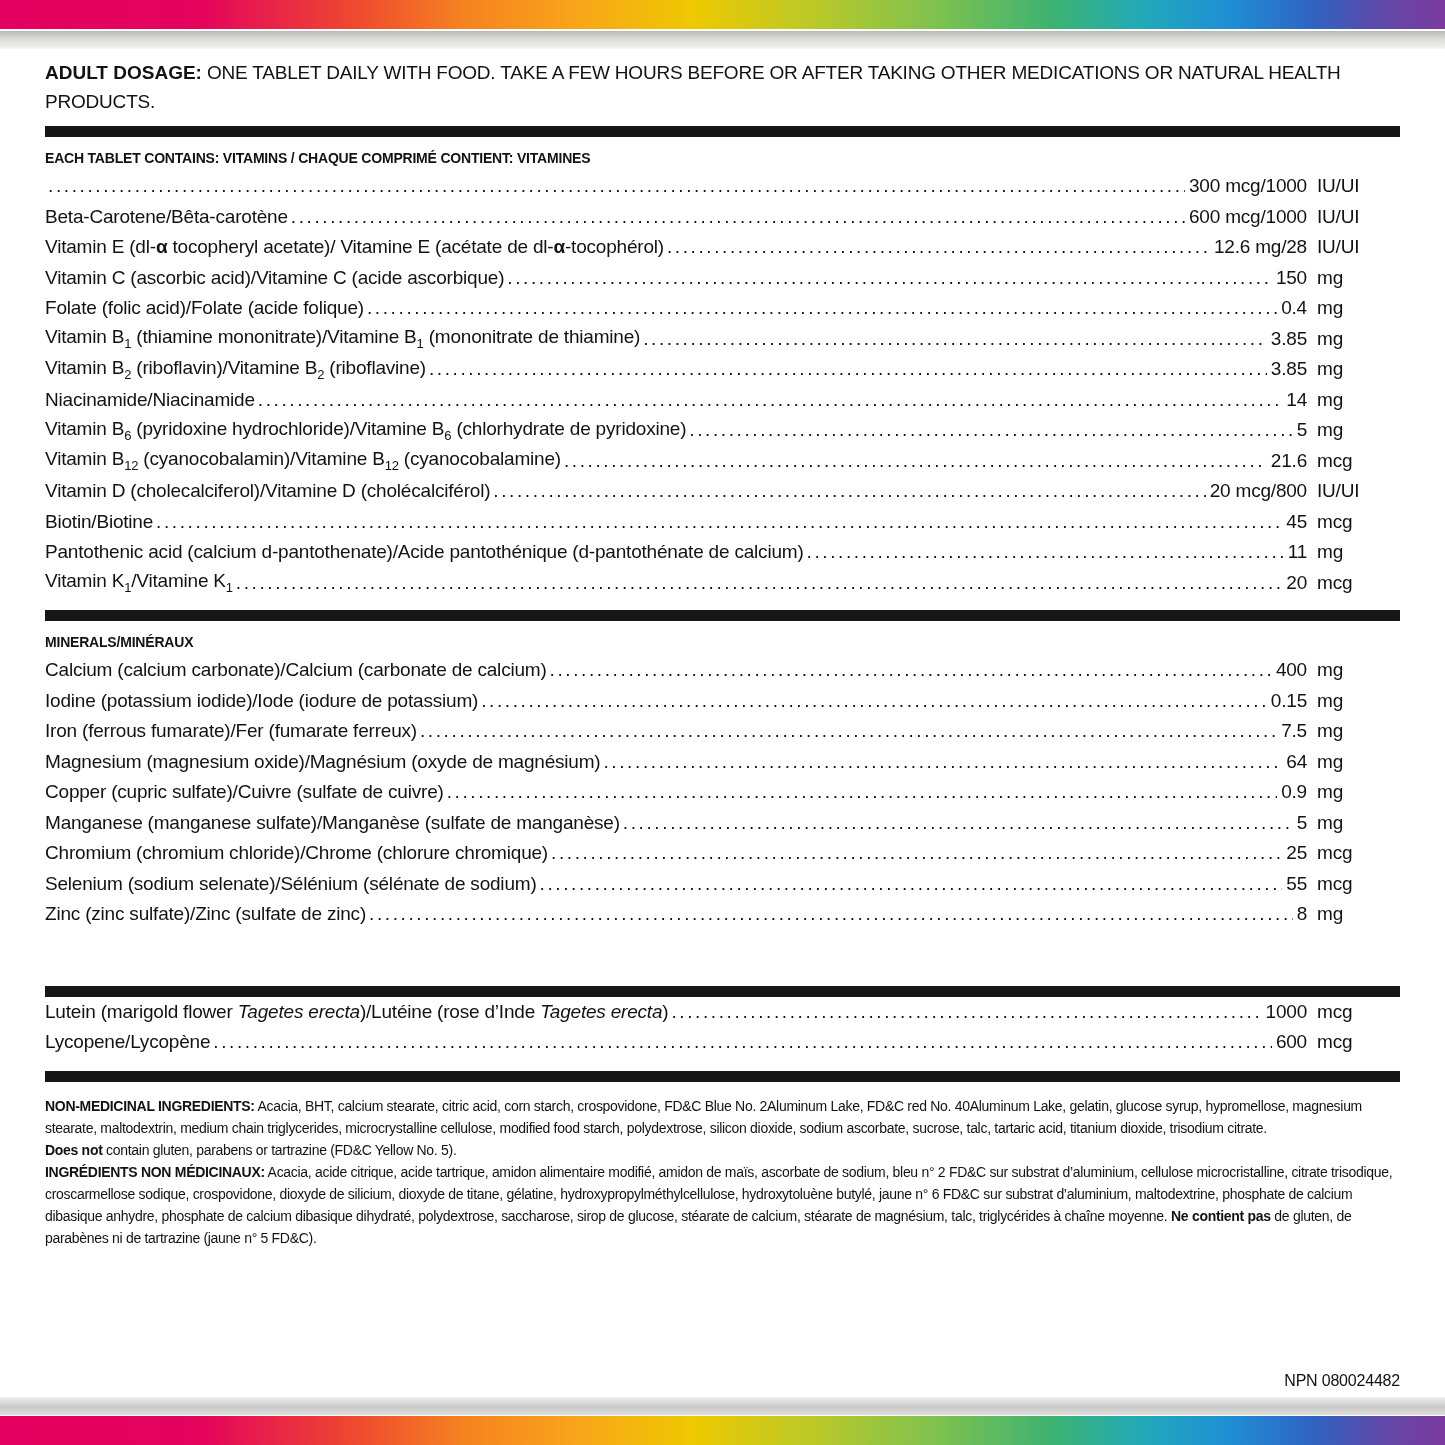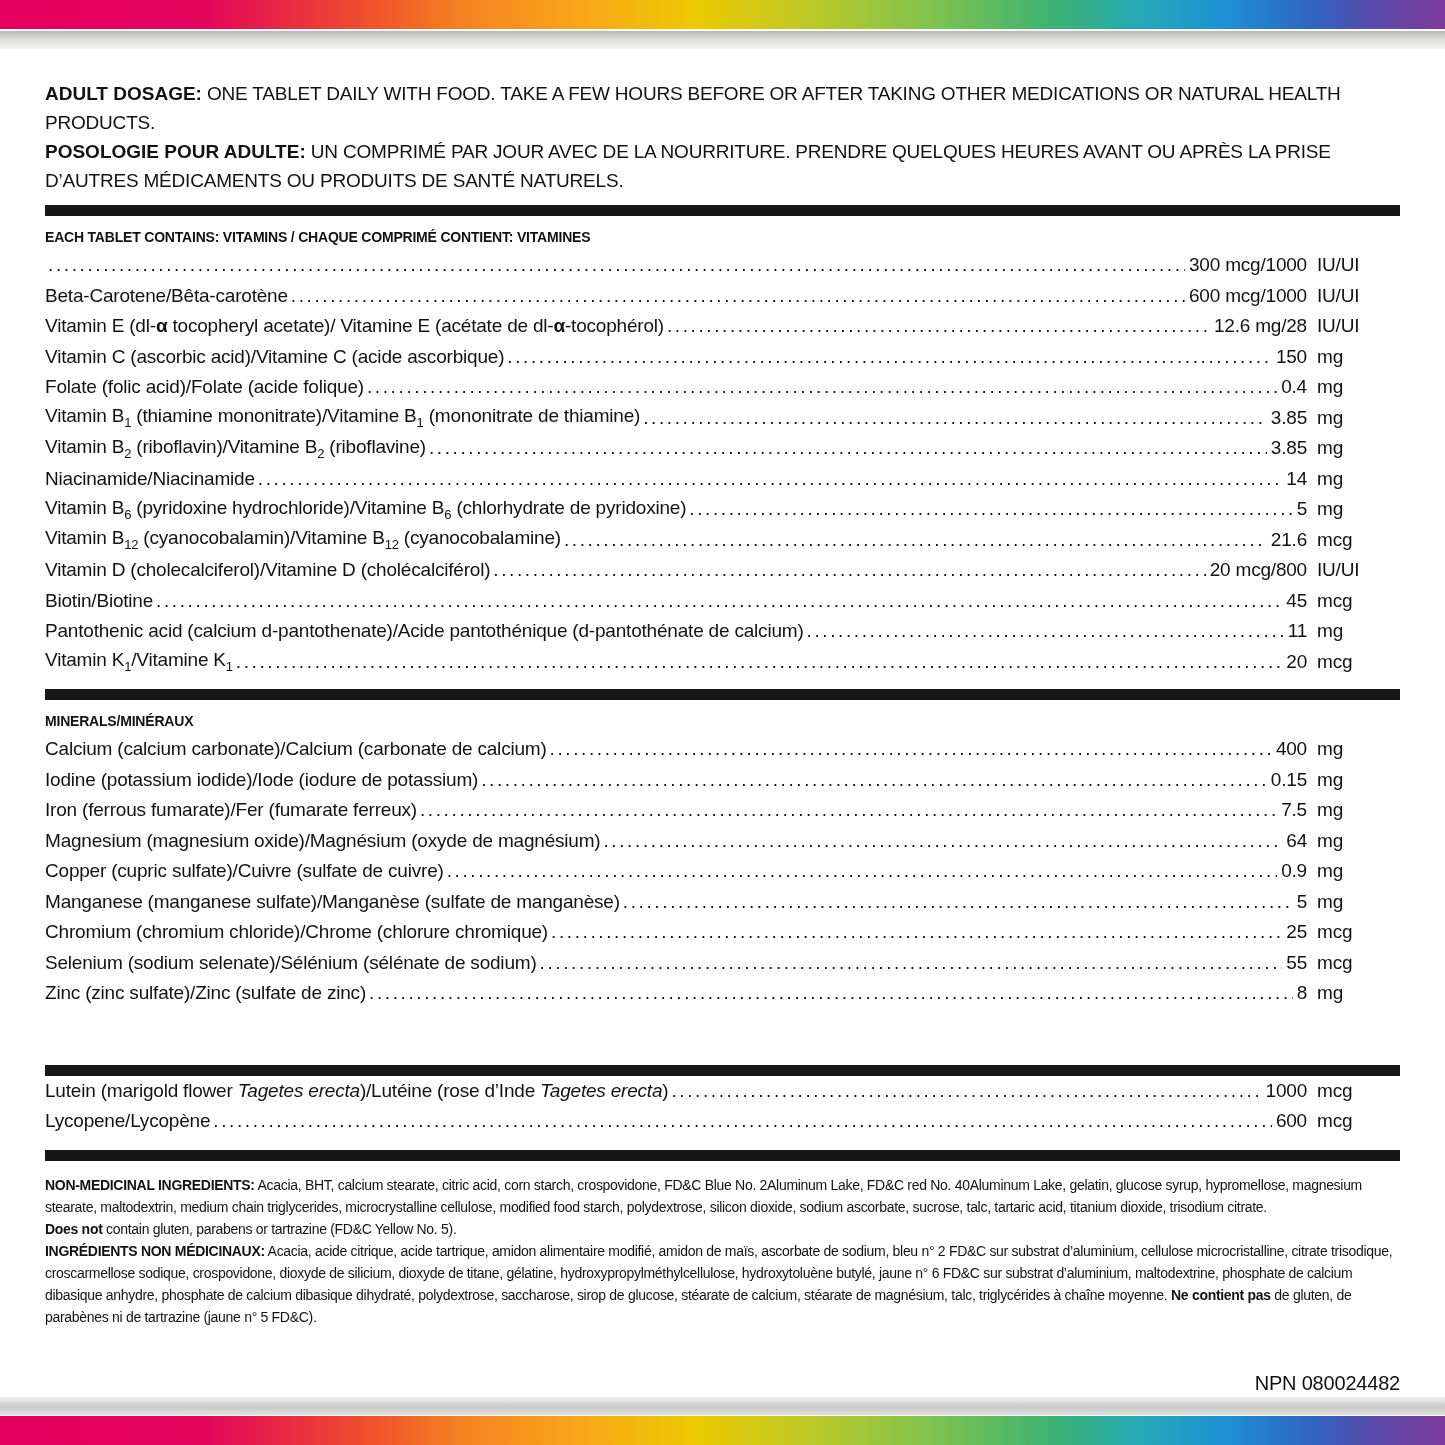--- a/index.html
+++ b/index.html
@@ -20,21 +20,21 @@
   .silver { position: absolute; left: 0; width: 1445px; height: 18px; }
   .silver-top { top: 31px; background: linear-gradient(to bottom, #b8b8b6 0%, #dcdcda 45%, #f4f4f2 100%); }
   .silver-bottom { top: 1397px; background: linear-gradient(to bottom, #f0f0ee 0%, #c9c9c7 55%, #dededc 100%); }
   
   .content {
     position: absolute;
     top: 49px;
     left: 45px;
     width: 1355px;
   }
-  .dosage { padding-top: 30px; font-size: 19px; line-height: 29px; letter-spacing: -0.2px; }
+  .dosage { padding-top: 9px; font-size: 19px; line-height: 29px; letter-spacing: -0.2px; }
   .dosage b { letter-spacing: 0; }
   .divider { height: 11px; background: #161616; margin-top: 10px; }
   .divider.d2 { margin-top: 12px; }
   .divider.d3 { margin-top: 0; }
   .divider.d4 { margin-top: 13px; }
   .section-heading {
     font-size: 14px;
     font-weight: bold;
     letter-spacing: -0.2px;
     margin: 13px 0 5px 0;
@@ -63,37 +63,36 @@
   }
   .row .val { flex: 0 0 auto; text-align: right; }
   .row .unit { flex: 0 0 93px; padding-left: 10px; }
   .spacer { height: 56px; }
   .fineprint { margin-top: 13px; font-size: 14px; line-height: 22px; letter-spacing: -0.3px; }
   .fineprint p { margin: 0; }
   .npn {
     position: absolute;
     top: 1372px;
     right: 45px;
-    font-size: 20px;
+    font-size: 16px;
     letter-spacing: -0.2px;
   }
 </style>
 </head>
 <body>
 
 <div class="page">
 
   <div class="rainbow rainbow-top" style="background: linear-gradient(90deg, rgb(228, 0, 95) 0%, rgb(228, 4, 92) 14%, rgb(239, 76, 45) 25%, rgb(245, 130, 32) 32%, rgb(249, 165, 26) 40%, rgb(238, 201, 0) 48%, rgb(188, 201, 39) 56%, rgb(124, 194, 80) 65%, rgb(59, 178, 115) 73%, rgb(35, 169, 184) 79%, rgb(30, 143, 213) 85%, rgb(48, 99, 193) 91%, rgb(90, 75, 171) 95%, rgb(124, 58, 157) 100%);"></div>
   <div class="silver silver-top"></div>
 
   <div class="content">
 
     <div class="dosage">
       <p><b>ADULT DOSAGE:</b> ONE TABLET DAILY WITH FOOD. TAKE A FEW HOURS BEFORE OR AFTER TAKING OTHER MEDICATIONS OR NATURAL HEALTH PRODUCTS.</p>
-      <p><b>POSOLOGIE POUR ADULTE:</b> UN COMPRIMÉ PAR JOUR AVEC DE LA NOURRITURE. PRENDRE QUELQUES HEURES AVANT OU APRÈS LA PRISE D’AUTRES MÉDICAMENTS OU PRODUITS DE SANTÉ NATURELS.</p>
     </div>
 
     <div class="divider d1" style="background: rgb(22, 22, 22);"></div>
 
     <div class="section">
       <h2 class="section-heading">EACH TABLET CONTAINS: VITAMINS / CHAQUE COMPRIMÉ CONTIENT: VITAMINES</h2>
       <div class="rows">
   <div class="row">
     <span class="dots"></span>
     <span class="val">300 mcg/1000</span>

